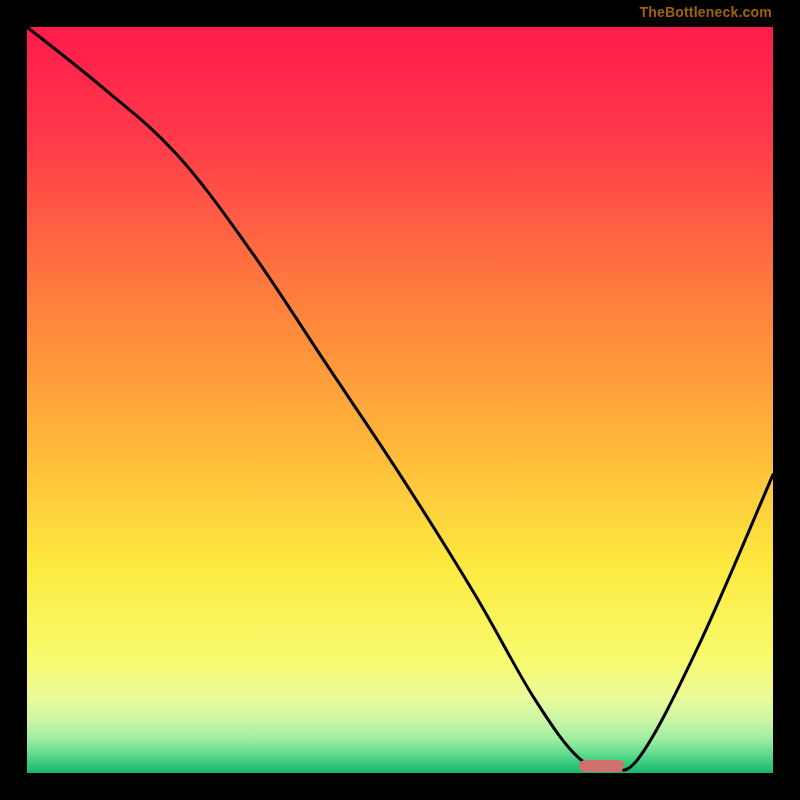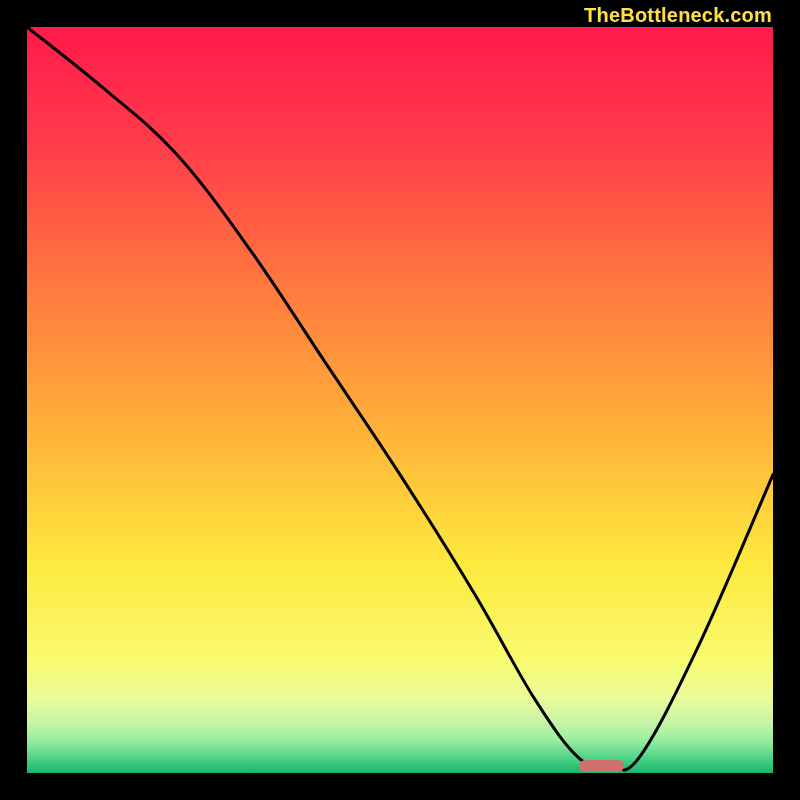--- a/index.html
+++ b/index.html
@@ -34,23 +34,23 @@
   }
   .marker {
     position: absolute;
     border-radius: 6px;
   }
   .watermark {
     position: absolute;
     top: 4px;
     right: 28px;
     font-family: Arial, Helvetica, sans-serif;
-    font-size: 20px;
+    font-size: 14px;
     font-weight: 600;
-    color: #fde047;
+    color: #a16207;
     letter-spacing: 0.2px;
   }
 </style>
 </head>
 <body>
 
 <div class="frame">
   <div class="watermark">TheBottleneck.com</div>
 
   <div class="plot-area">

